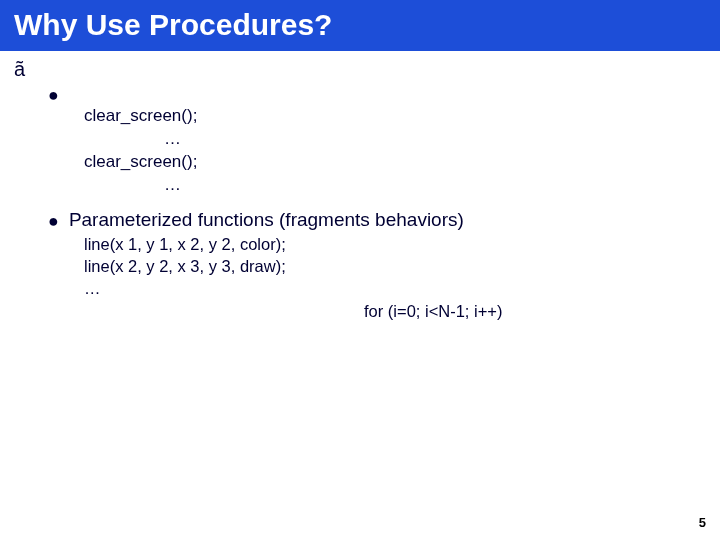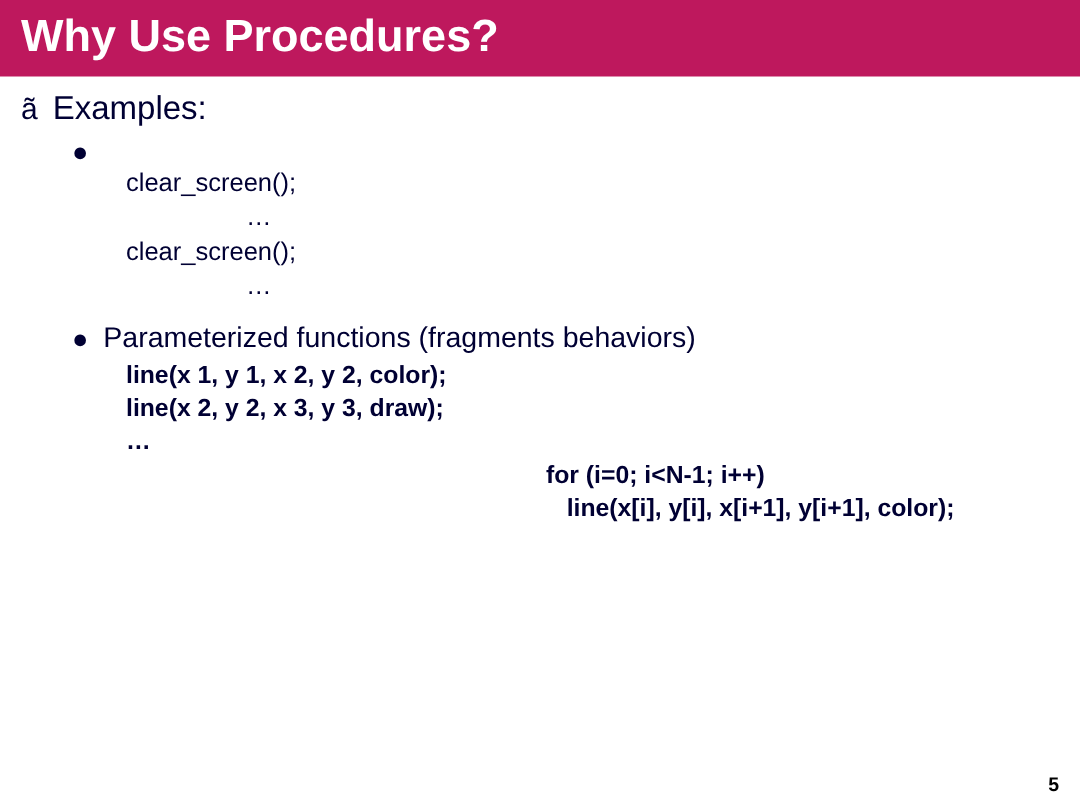--- a/index.html
+++ b/index.html
@@ -12,21 +12,21 @@
     color: #000;
     overflow: hidden;
   }
   .slide {
     width: 720px;
     height: 540px;
     position: relative;
     box-sizing: border-box;
   }
   .title-bar {
-    background: #be185d;
+    background: #1d4ed8;
     color: #fff;
     font-weight: bold;
     font-size: 30px;
     padding: 8px 14px 10px 14px;
     line-height: 1.1;
   }
   .body {
     padding: 8px 4px 0 14px;
     font-size: 20px;
     color: #000033;
@@ -61,21 +61,20 @@
     position: relative;
     top: 1px;
   }
   .code-block {
     margin-left: 36px;
     font-size: 17px;
     line-height: 1.35;
   }
   .code-block.small {
     font-size: 16.5px;
-    font-weight: bold;
   }
   .row {
     display: flex;
   }
   .col-left {
     width: 225px;
     white-space: pre;
   }
   .col-left-wide {
     width: 280px;
@@ -101,21 +100,20 @@
 <body>
 
 <div class="slide">
 
   <div class="title-bar">Why Use Procedures?</div>
 
   <div class="body">
 
     <div class="heading-row">
       <span class="bullet-a">ã</span>
-      <span class="examples-label">Examples:</span>
     </div>
 
     <div class="sub">
       <div class="item-row">
         <span class="dot">●</span>
       </div>
       <div class="code-block">
         <div class="row">
           <div class="col-left">clear_screen();</div>
         </div>
@@ -143,23 +141,19 @@
         <div class="row">
           <div class="col-left-wide">line(x 2, y 2, x 3, y 3, draw);</div>
         </div>
         <div class="row">
           <div class="col-left-wide">…</div>
         </div>
         <div class="row">
           <div class="col-left-wide"></div>
           <div class="col-right">for (i=0; i&lt;N-1; i++)</div>
         </div>
-        <div class="row">
-          <div class="col-left-wide"></div>
-          <div class="col-right">   line(x[i], y[i], x[i+1], y[i+1], color);</div>
-        </div>
       </div>
     </div>
 
   </div>
 
   <div class="page-num">5</div>
 </div>
 
 </body></html>

